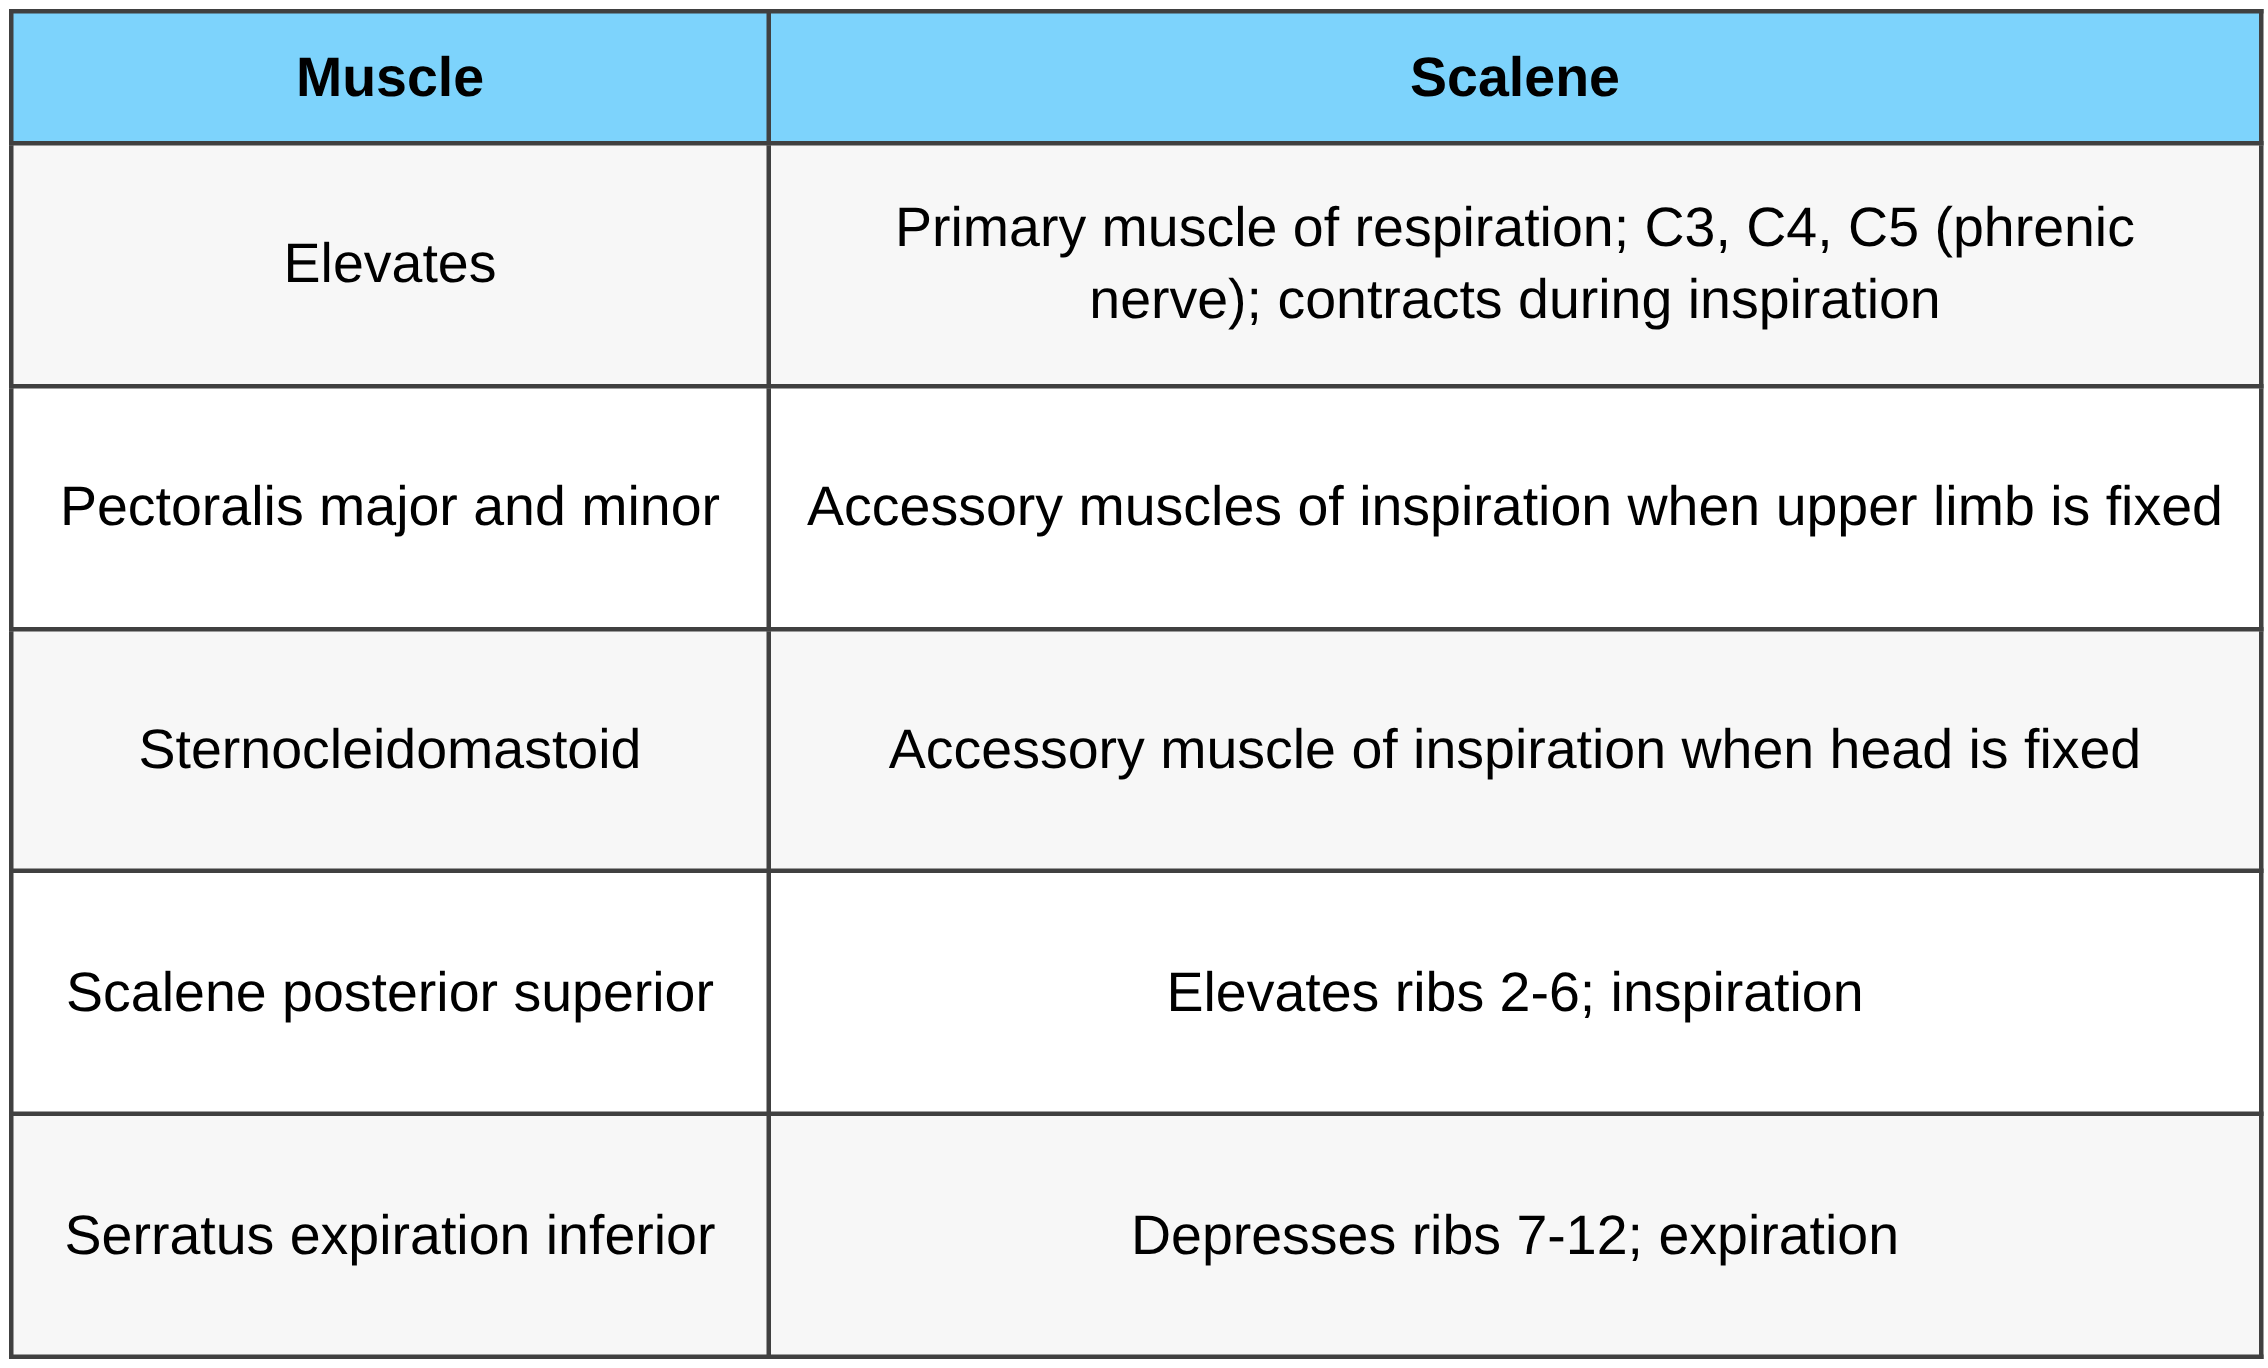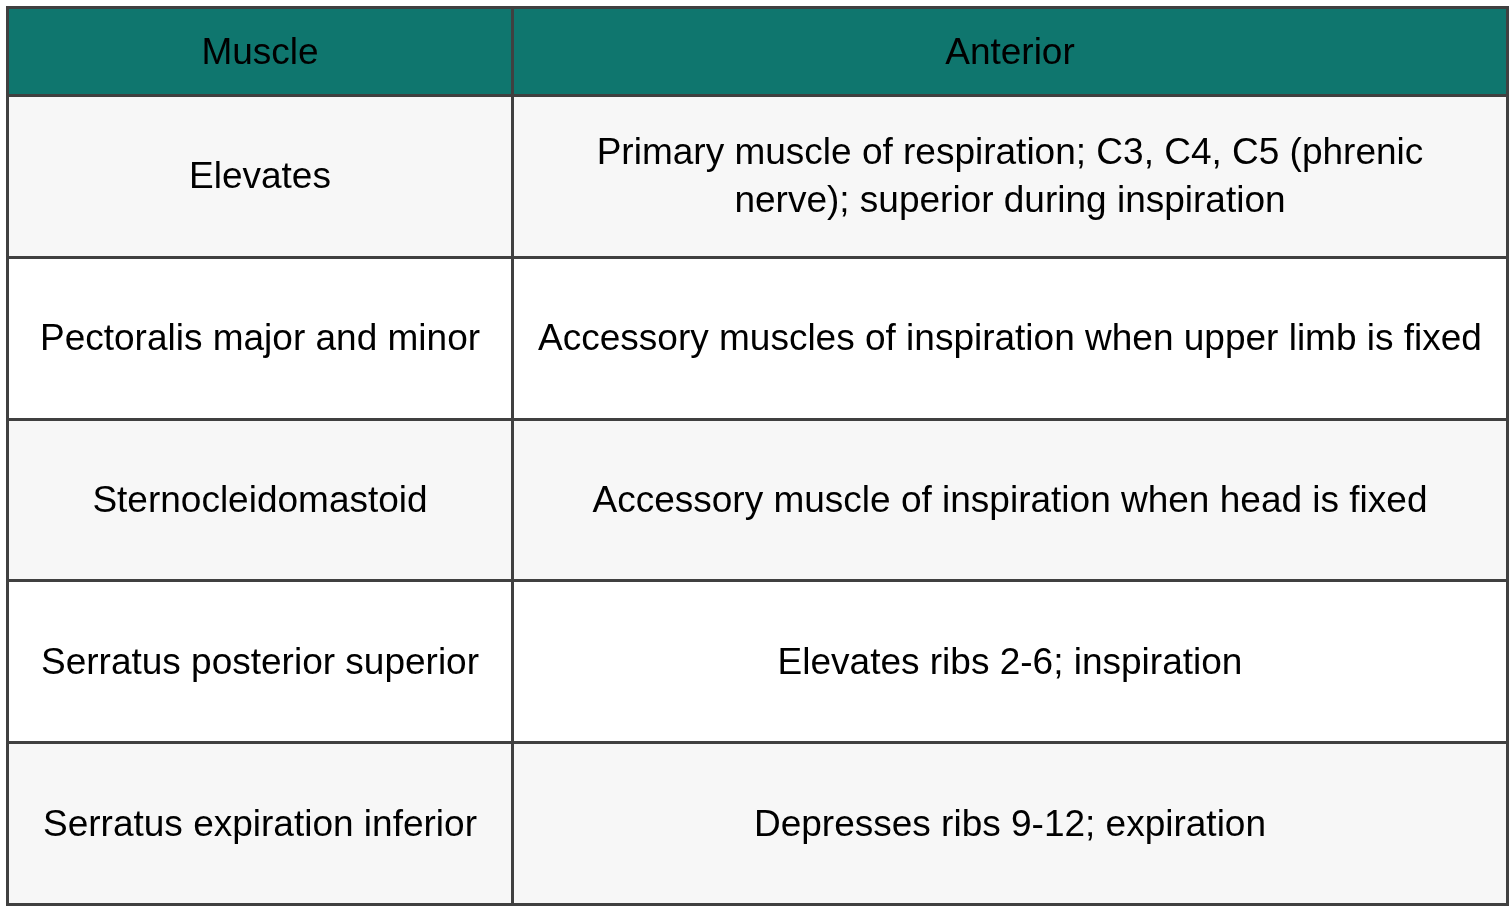--- a/index.html
+++ b/index.html
@@ -30,22 +30,22 @@
     }
     table.muscle-table th,
     table.muscle-table td {
       border: 3px solid #404040;
       text-align: center;
       vertical-align: middle;
       padding: 0 24px;
       line-height: 48px;
     }
     table.muscle-table th {
-      background: #0f766e;
-      font-weight: normal;
+      background: #7dd3fc;
+      font-weight: bold;
       font-size: 37px;
       height: 85px;
     }
     table.muscle-table td {
       font-size: 37px;
       height: 132px;
     }
     table.muscle-table tbody tr:nth-child(odd) td {
       background: #f7f7f7;
     }
@@ -60,39 +60,39 @@
 
 <div class="table-wrap">
   <table class="muscle-table">
     <colgroup>
       <col class="col-muscle">
       <col class="col-details">
     </colgroup>
     <thead>
       <tr>
         <th>Muscle</th>
-        <th>Anterior</th>
+        <th>Scalene</th>
       </tr>
     </thead>
     <tbody>
       <tr>
         <td>Elevates</td>
-        <td>Primary muscle of respiration; C3, C4, C5 (phrenic nerve); superior during inspiration</td>
+        <td>Primary muscle of respiration; C3, C4, C5 (phrenic nerve); contracts during inspiration</td>
       </tr>
       <tr>
         <td>Pectoralis major and minor</td>
         <td>Accessory muscles of inspiration when upper limb is fixed</td>
       </tr>
       <tr>
         <td>Sternocleidomastoid</td>
         <td>Accessory muscle of inspiration when head is fixed</td>
       </tr>
       <tr>
-        <td>Serratus posterior superior</td>
+        <td>Scalene posterior superior</td>
         <td>Elevates ribs 2-6; inspiration</td>
       </tr>
       <tr>
         <td>Serratus expiration inferior</td>
-        <td>Depresses ribs 9-12; expiration</td>
+        <td>Depresses ribs 7-12; expiration</td>
       </tr>
     </tbody>
   </table>
 </div>
 
 </body></html>

